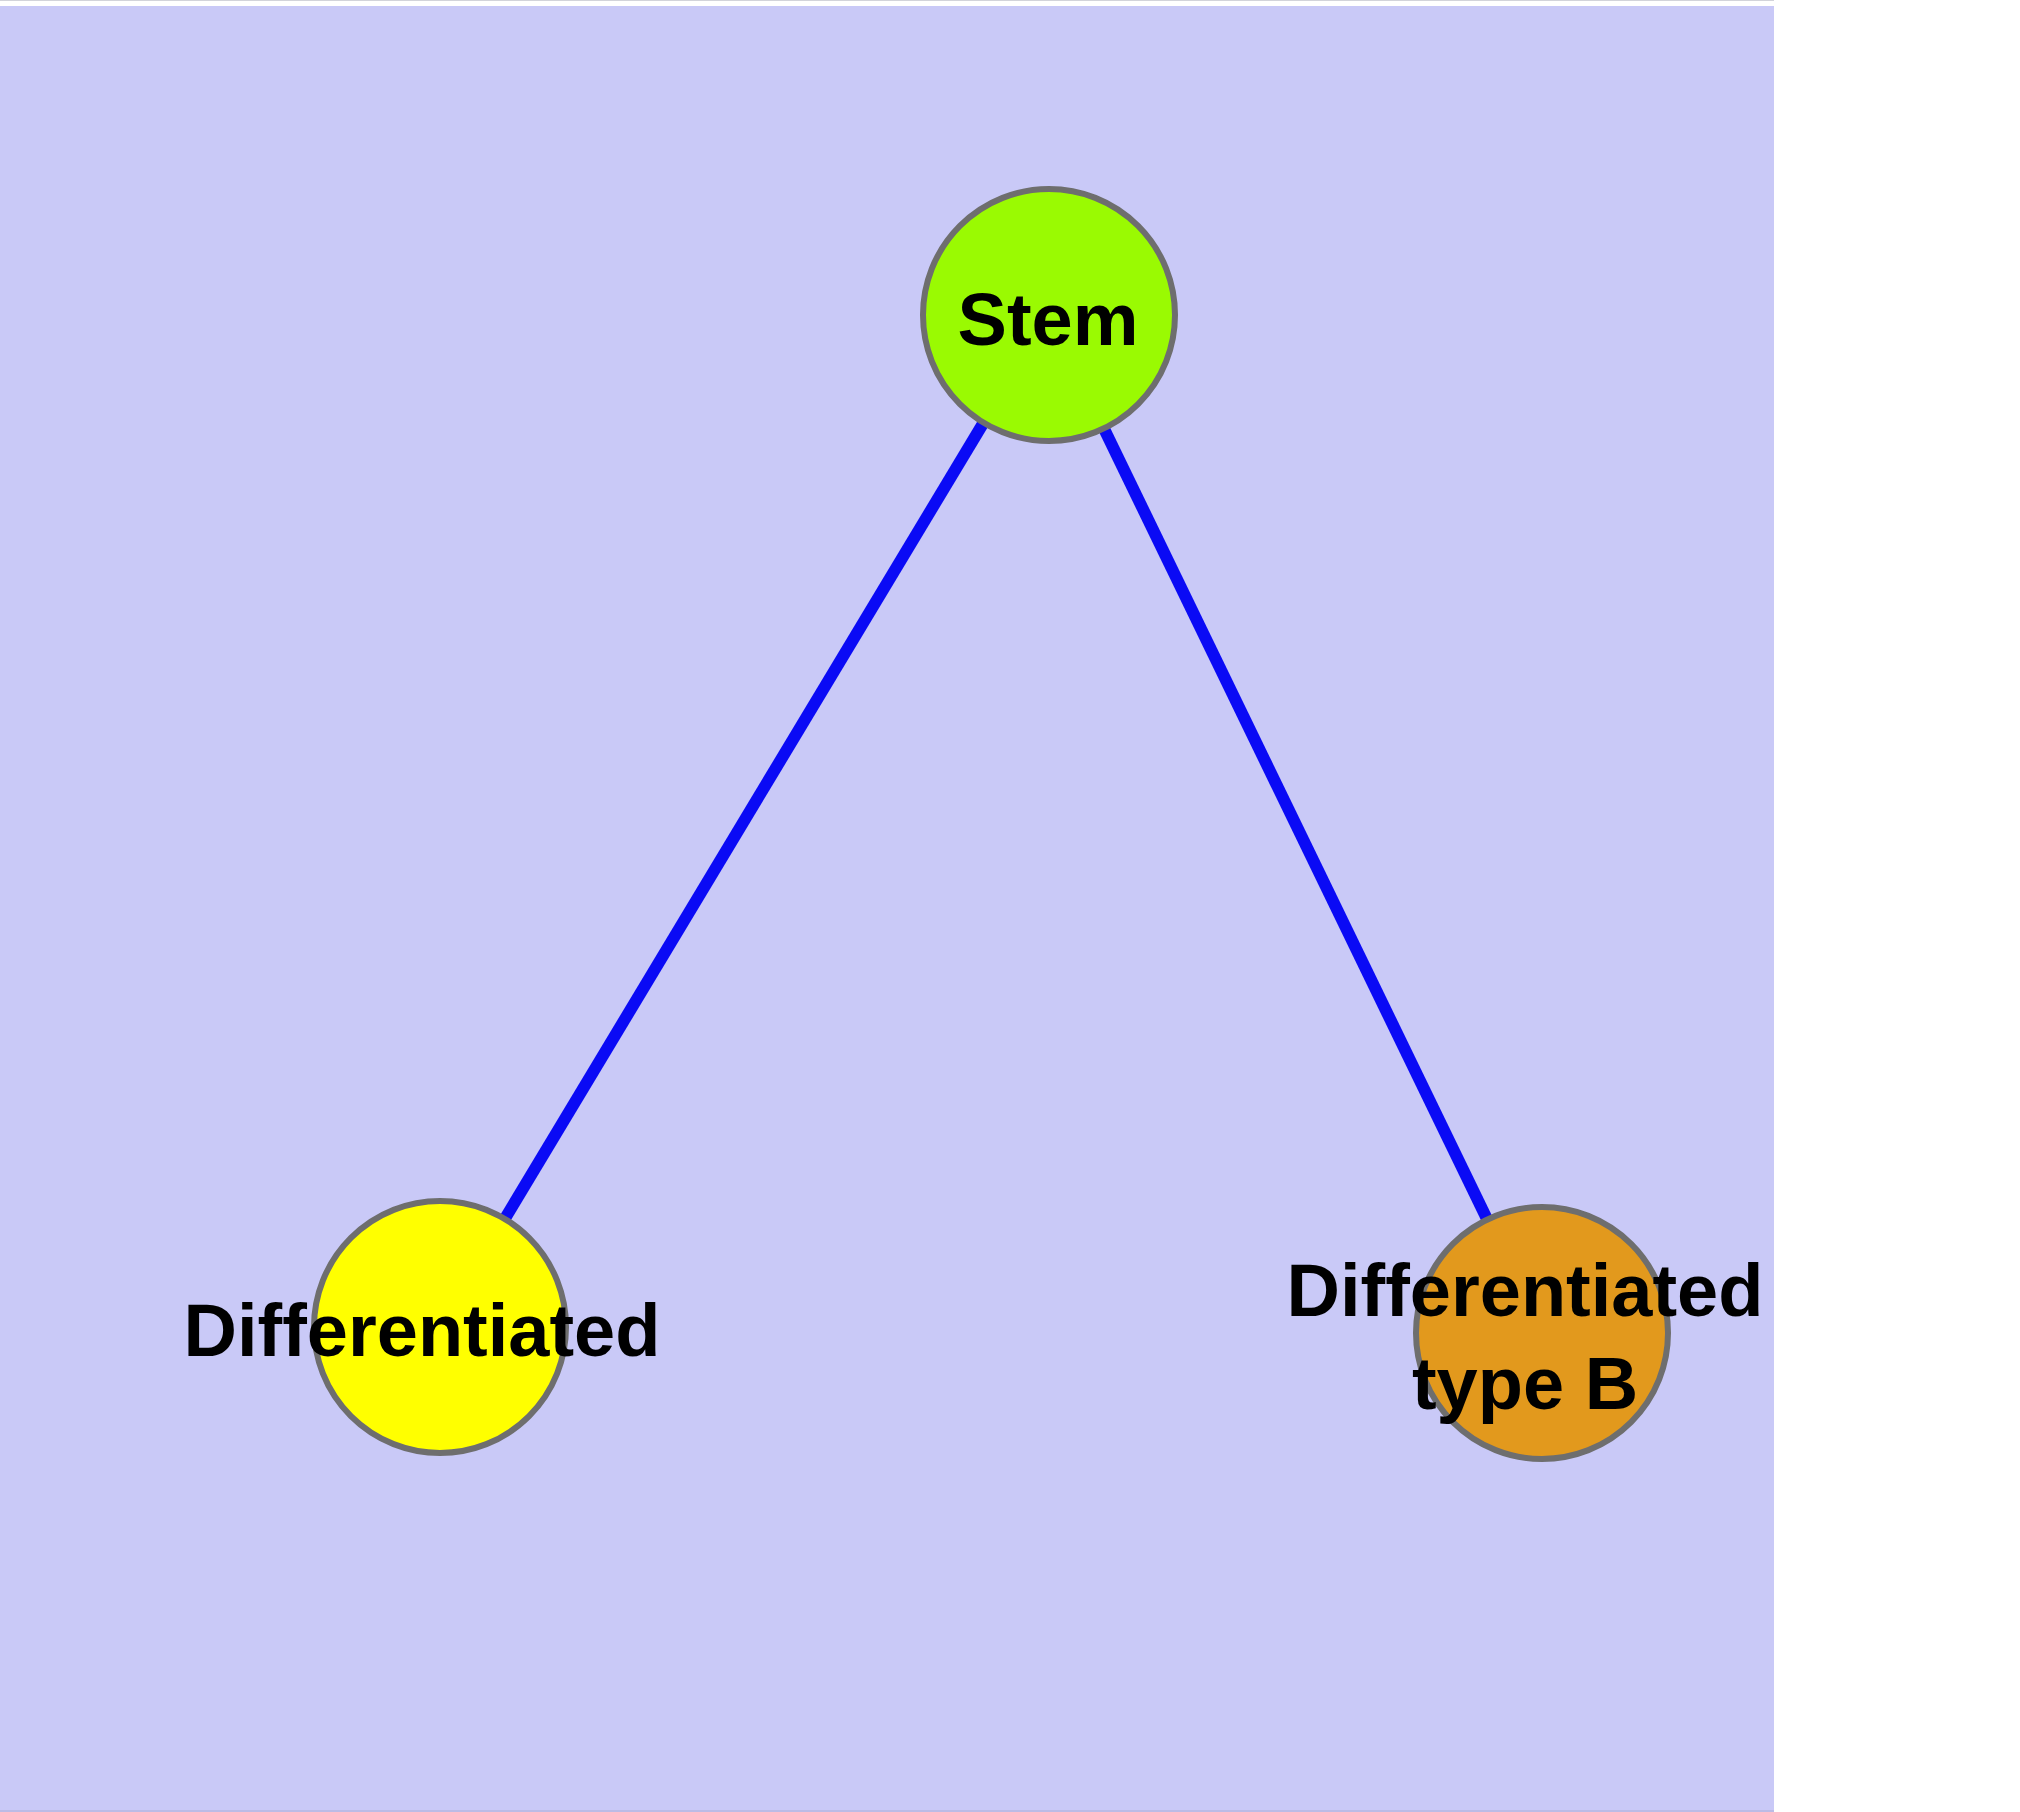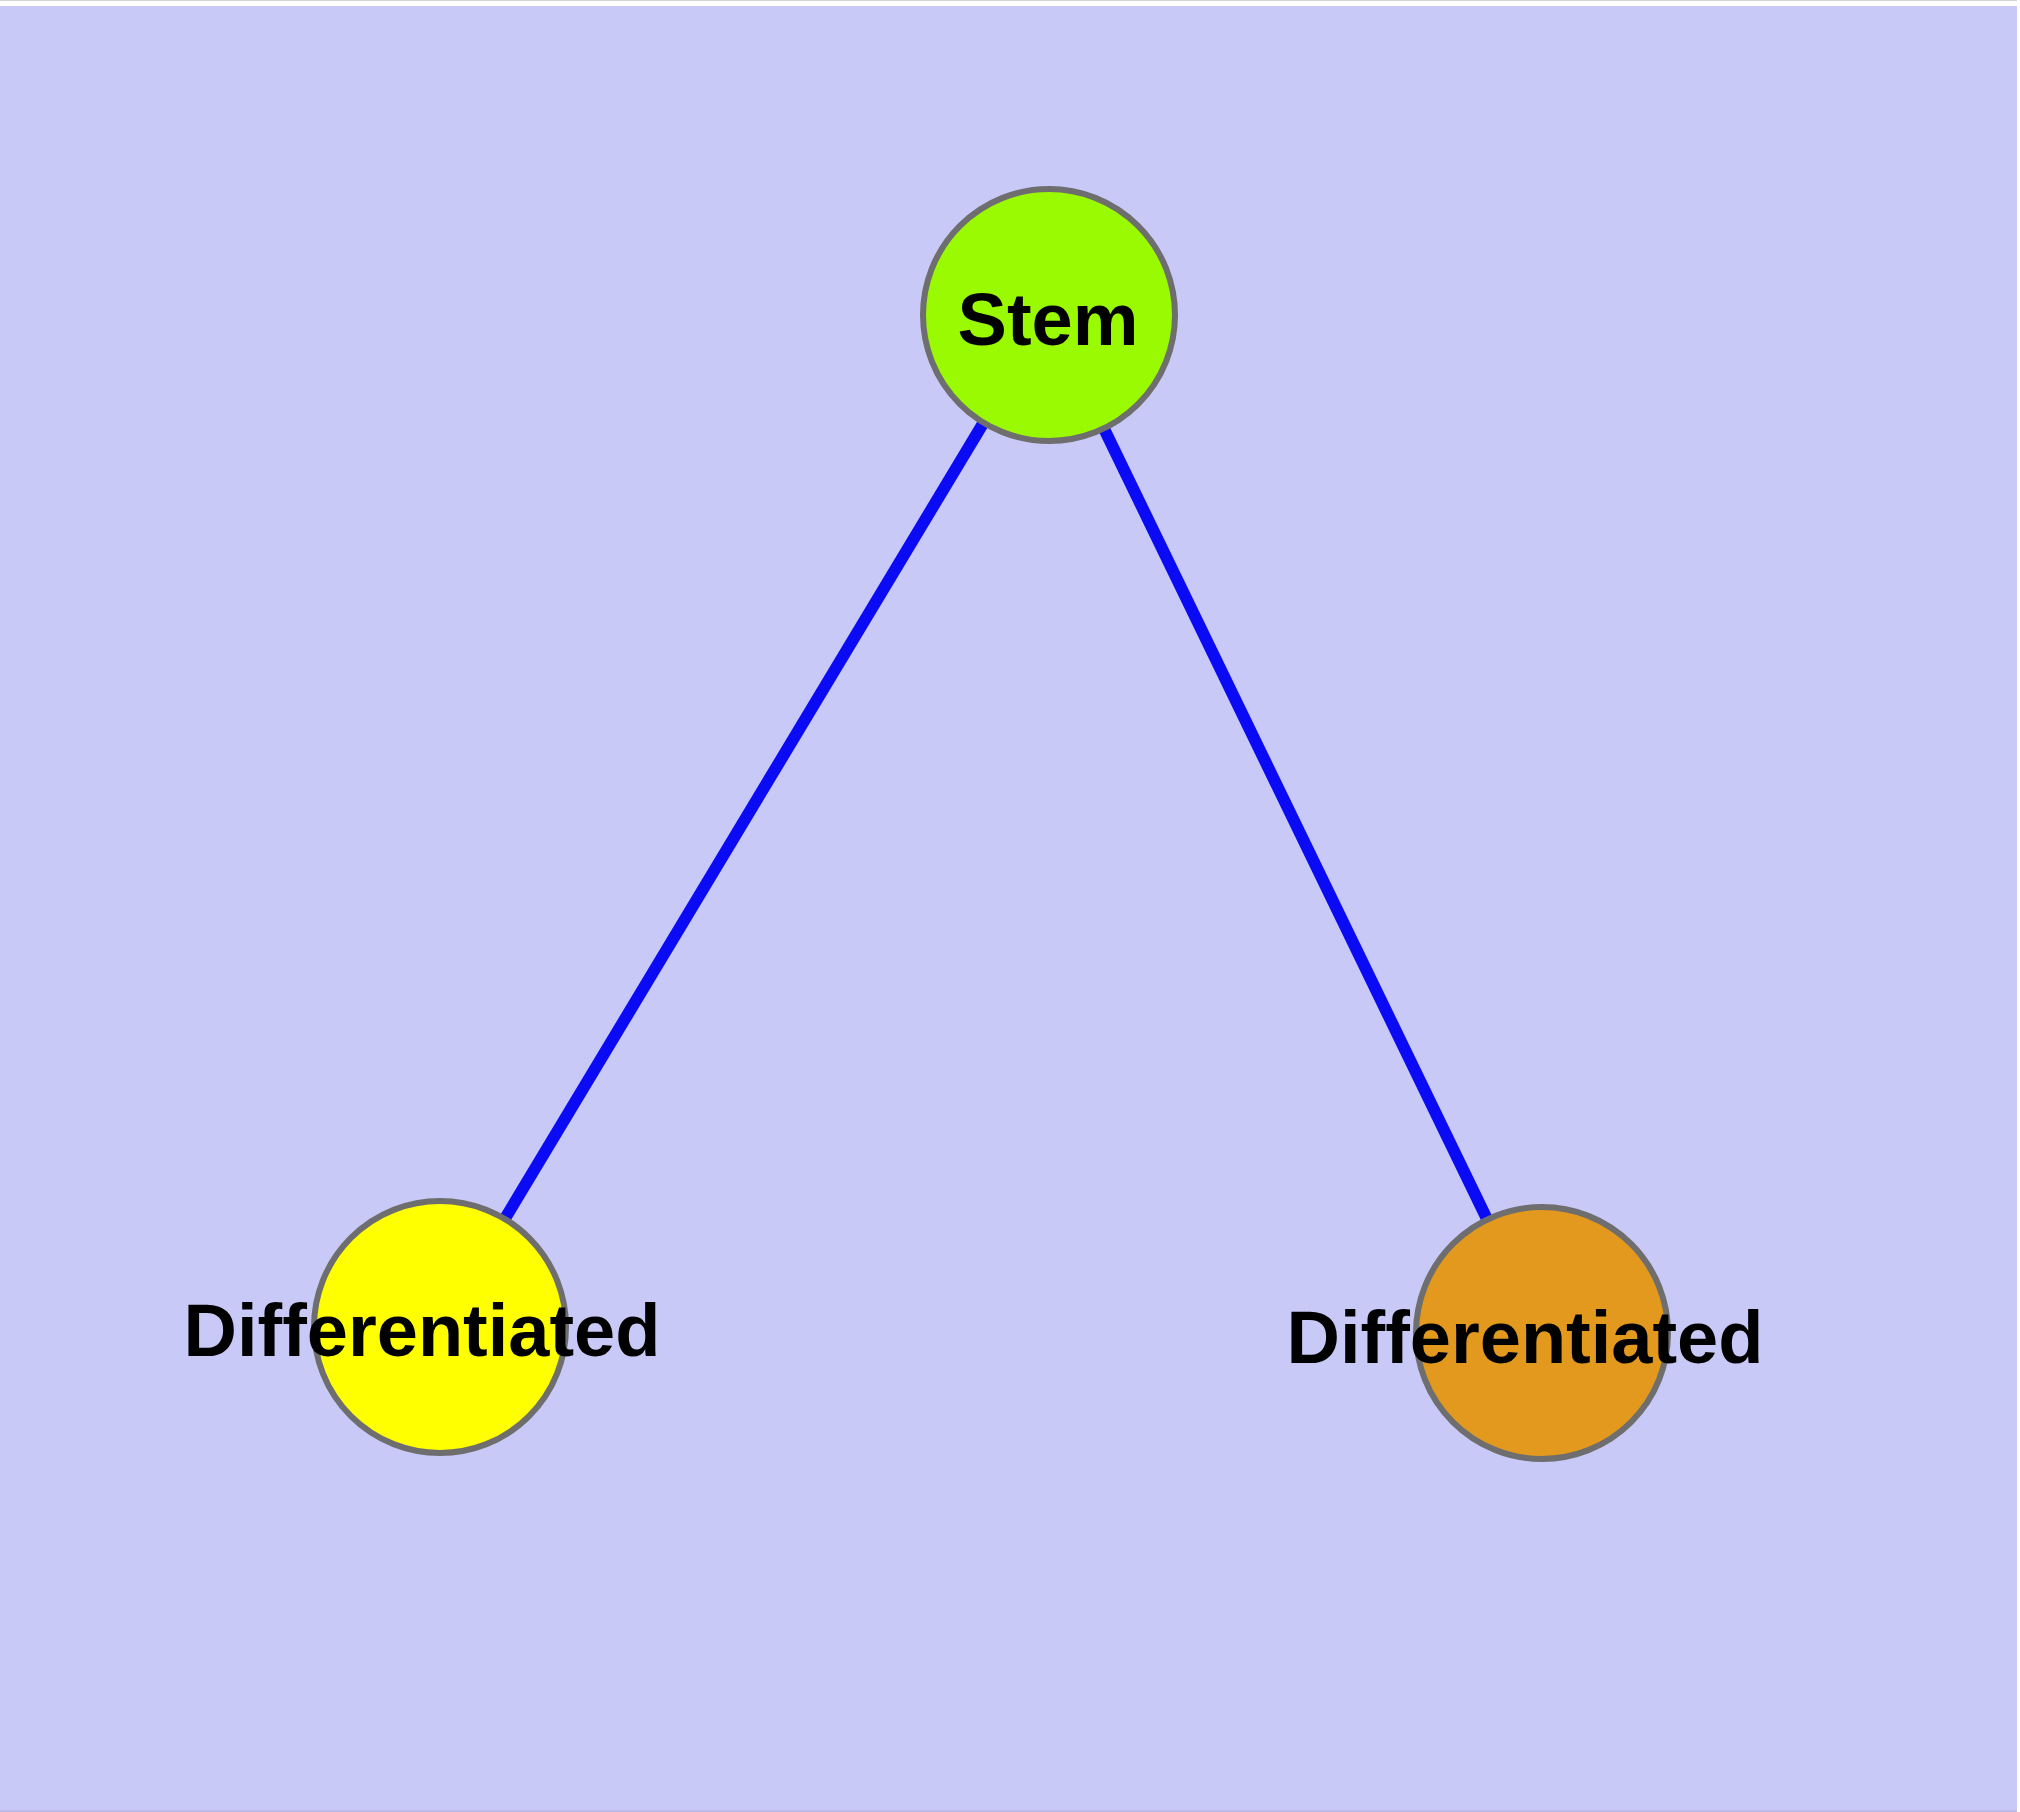--- a/index.html
+++ b/index.html
@@ -2,21 +2,21 @@
 <html style="font-size:13.6px"><head>
 <meta charset="utf-8">
 <style>
   html, body {
     margin: 0;
     padding: 0;
     background: #ffffff;
   }
   .canvas {
     position: relative;
-    width: 2017px;
+    width: 1774px;
     height: 1812px;
     background: #c9c9f7;
     overflow: hidden;
     font-family: "Liberation Sans", "DejaVu Sans", sans-serif;
   }
   .top-strip {
     position: absolute;
     left: 0; top: 0;
     width: 100%;
     height: 6px;
@@ -93,16 +93,17 @@
   <div class="node-label label-stem">
     <span class="label-line">Stem</span>
   </div>
 
   <div class="node-label label-type-a">
     <span class="label-line">Differentiated</span>
   </div>
 
   <div class="node-label label-type-b">
     <span class="label-line">Differentiated</span>
+    <span class="label-line">type B</span>
   </div>
 
 </div>
 
 
 </body></html>

